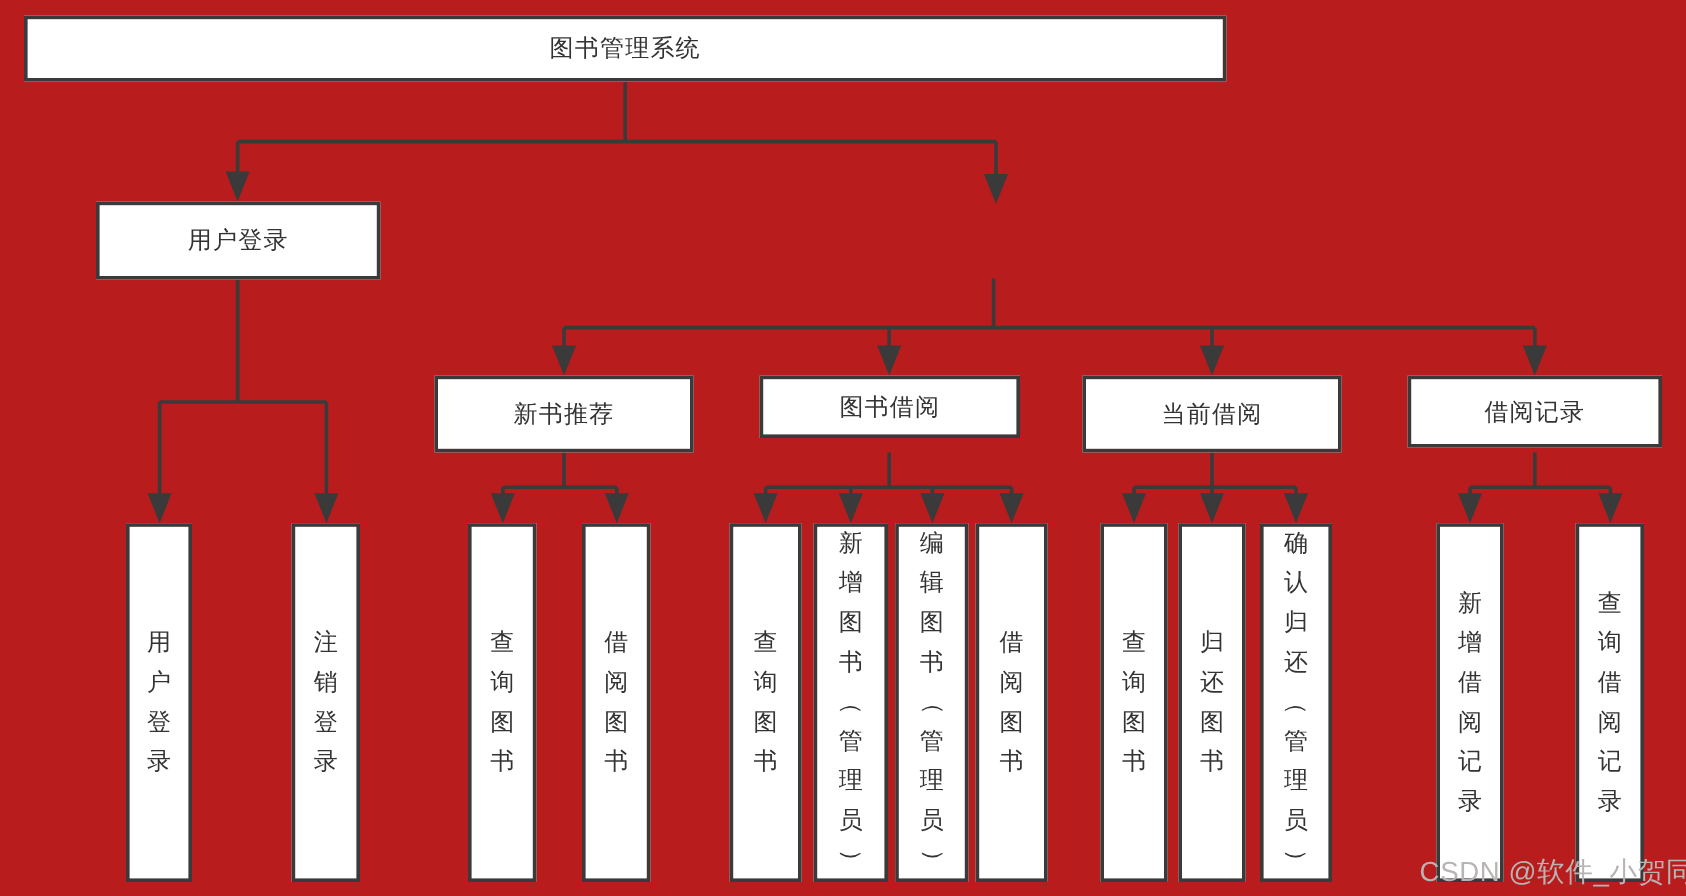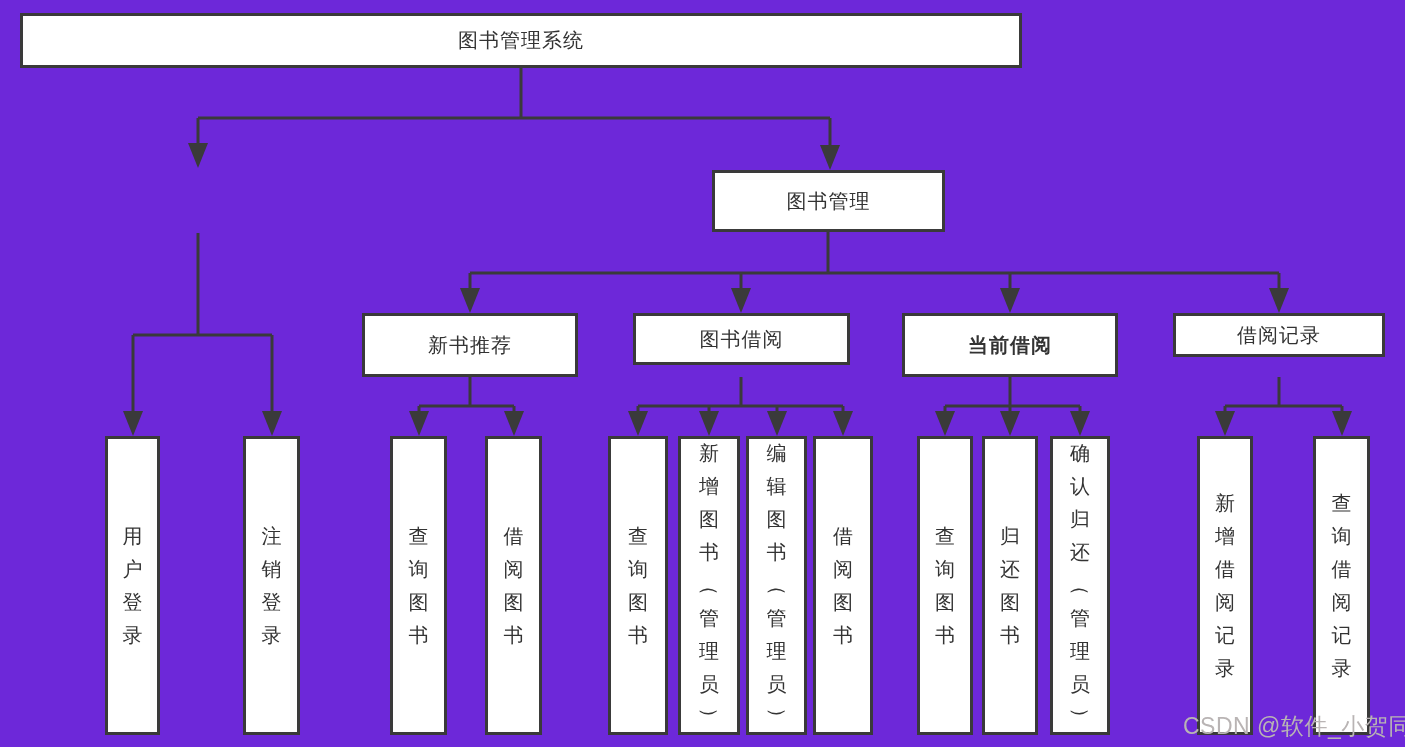--- a/index.html
+++ b/index.html
@@ -5,21 +5,21 @@
   html, body {
     margin: 0;
     padding: 0;
     background: #ffffff;
     font-family: "Liberation Sans", "DejaVu Sans", sans-serif;
   }
   .stage {
     position: relative;
     width: 1405px;
     height: 747px;
-    background: #6d28d9;
+    background: #b91c1c;
     overflow: hidden;
   }
   #wires {
     position: absolute;
     left: 0;
     top: 0;
   }
   .node {
     position: absolute;
     background: #ffffff;
@@ -52,22 +52,22 @@
   }
   .vnode .vtext span.rot {
     transform: rotate(90deg);
   }
   
   #n-root      { left: 20px;   top: 13px;  width: 1002px; height: 55px; }
   #n-user      { left: 80px;   top: 168px; width: 237px;  height: 65px; }
   #n-mgmt      { left: 712px;  top: 170px; width: 233px;  height: 62px; }
   #n-newbook   { left: 362px;  top: 313px; width: 216px;  height: 64px; justify-content: center; }
   #n-borrow    { left: 633px;  top: 313px; width: 217px;  height: 52px; }
-  #n-current   { left: 902px;  top: 313px; width: 216px;  height: 64px; font-weight: bold; }
-  #n-record    { left: 1173px; top: 313px; width: 212px;  height: 44px; }
+  #n-current   { left: 902px;  top: 313px; width: 216px;  height: 64px; }
+  #n-record    { left: 1173px; top: 313px; width: 212px;  height: 60px; }
   #n-l1  { left: 105px;  top: 436px; width: 55px; height: 299px; }
   #n-l2  { left: 243px;  top: 436px; width: 57px; height: 299px; }
   #n-l3  { left: 390px;  top: 436px; width: 57px; height: 299px; }
   #n-l4  { left: 485px;  top: 436px; width: 57px; height: 299px; }
   #n-l5  { left: 608px;  top: 436px; width: 60px; height: 299px; }
   #n-l6  { left: 678px;  top: 436px; width: 62px; height: 299px; }
   #n-l7  { left: 746px;  top: 436px; width: 61px; height: 299px; }
   #n-l8  { left: 813px;  top: 436px; width: 60px; height: 299px; }
   #n-l9  { left: 917px;  top: 436px; width: 56px; height: 299px; }
   #n-l10 { left: 982px;  top: 436px; width: 56px; height: 299px; }
@@ -141,22 +141,22 @@
       <polygon points="1000,411 1020,411 1010,436" fill="#3a3a3a"></polygon>
       <polygon points="1070,411 1090,411 1080,436" fill="#3a3a3a"></polygon>
       <polygon points="1215,411 1235,411 1225,436" fill="#3a3a3a"></polygon>
       <polygon points="1332,411 1352,411 1342,436" fill="#3a3a3a"></polygon>
     </svg>
 
   <div class="node hnode" id="n-root">
     <span>图书管理系统</span>
   </div>
 
-  <div class="node hnode" id="n-mgmt">
-    <span>图书管理</span>
+  <div class="node hnode" id="n-user">
+    <span>用户登录</span>
   </div>
 
   <div class="node hnode" id="n-newbook">
     <span>新书推荐</span>
   </div>
   <div class="node hnode" id="n-borrow">
     <span>图书借阅</span>
   </div>
   <div class="node hnode" id="n-current">
     <span>当前借阅</span>

